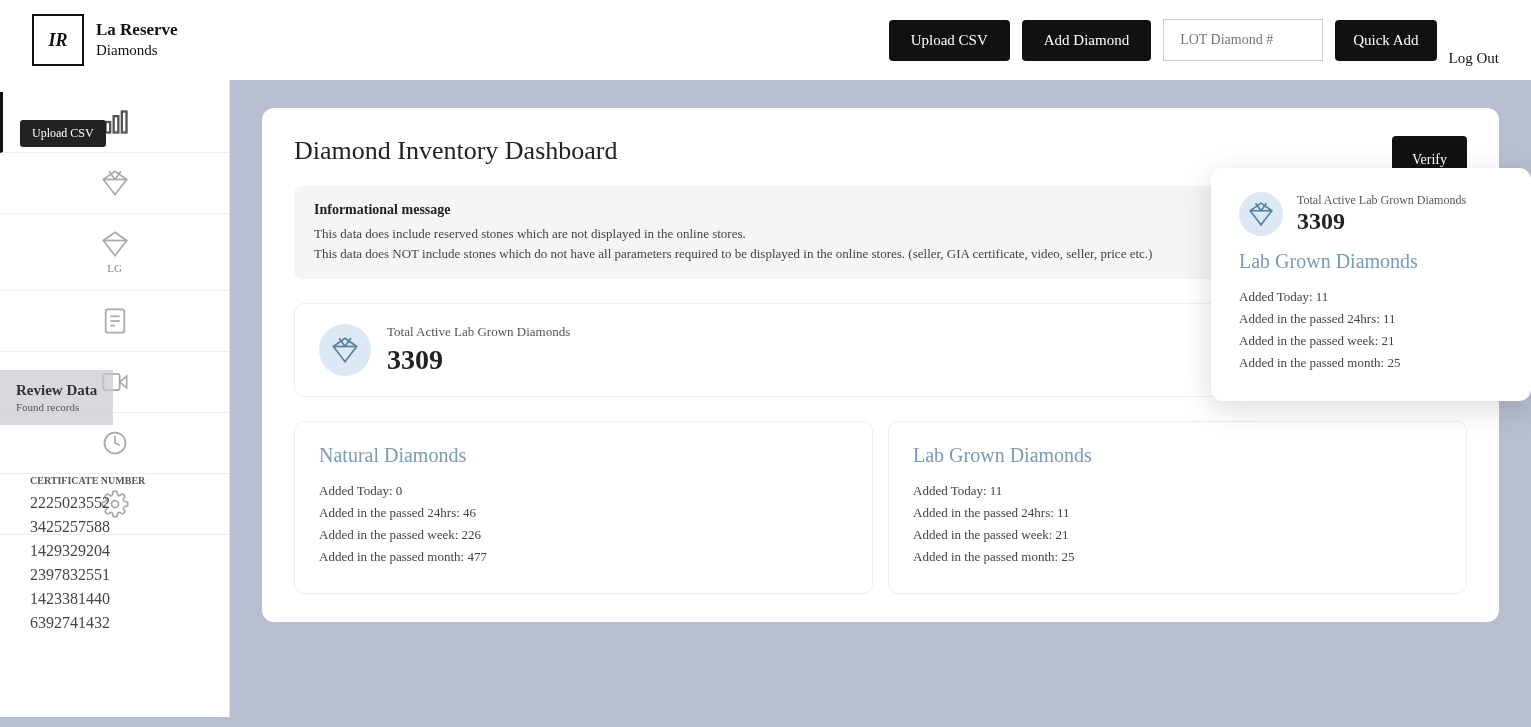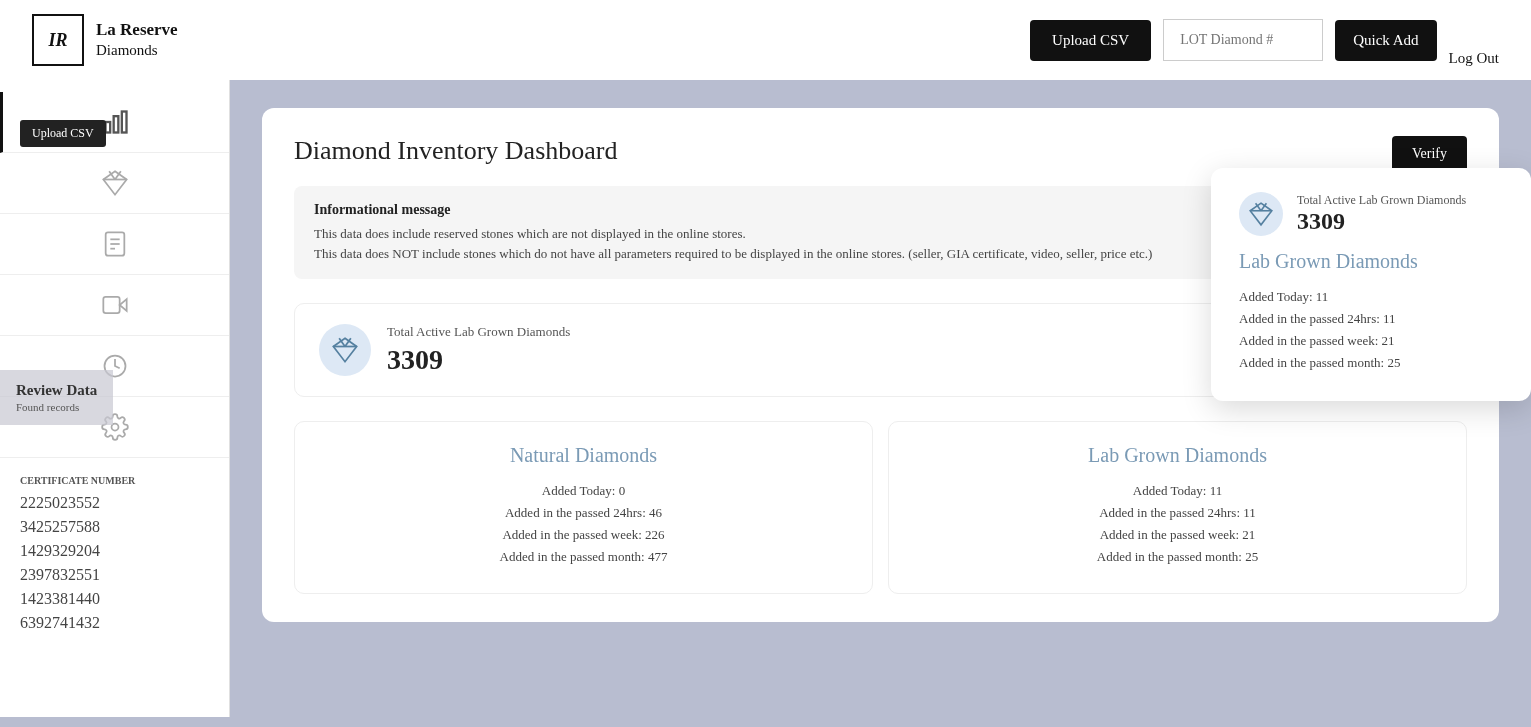--- a/index.html
+++ b/index.html
@@ -169,21 +169,21 @@
     }
     .review-panel .review-sub {
       font-size: 11px;
       color: #555;
       margin-top: 2px;
     }
 
     
     .cert-list {
       position: absolute;
-      left: 20px;
+      left: 30px;
       top: 395px;
       z-index: 3;
     }
     .cert-list .cert-header {
       font-size: 10px;
       color: #555;
       font-weight: bold;
       margin-bottom: 8px;
     }
     .cert-list .cert-item {
@@ -216,21 +216,21 @@
       margin-bottom: 20px;
     }
 
     .verify-btn {
       position: absolute;
       top: 28px;
       right: 32px;
       background: #111;
       color: white;
       border: none;
-      padding: 10px 20px;
+      padding: 16px 20px;
       font-size: 14px;
       cursor: pointer;
       border-radius: 4px;
       font-family: inherit;
     }
 
     
     .info-message {
       background: #f5f5f5;
       border-radius: 8px;
@@ -286,21 +286,20 @@
     .stat-info .stat-value {
       font-size: 28px;
       font-weight: bold;
       color: #222;
     }
 
     
     .detail-row {
       display: flex;
       gap: 15px;
-      text-align: center;
     }
     .detail-card {
       flex: 1;
       background: white;
       border: 1px solid #eee;
       border-radius: 10px;
       padding: 22px 24px;
     }
     .detail-card .detail-title {
       font-size: 20px;
@@ -366,20 +365,21 @@
 <div class="header">
   <div class="logo-area">
     <div class="logo-box">IR</div>
     <div class="logo-text">
       <div class="brand-name">La Reserve</div>
       <div>Diamonds</div>
     </div>
   </div>
   <div class="header-actions">
     <button class="btn-upload-csv">Upload CSV</button>
+    <button class="btn-add-diamond">Add Diamond</button>
     <input class="lot-input" type="text" placeholder="LOT Diamond #" style="">
     <button class="btn-quick-add">Quick Add</button>
     <button class="btn-logout">Log Out</button>
   </div>
 </div>
 
 <div class="main-layout">
 
   <div class="sidebar">
 
@@ -395,20 +395,27 @@
 
     <div class="sidebar-item">
       <svg fill="none" stroke="#aaa" stroke-width="1.5" viewBox="0 0 24 24">
         <polygon points="12,2 22,9 12,22 2,9"></polygon>
         <line x1="2" y1="9" x2="22" y2="9"></line>
         <line x1="7" y1="2" x2="12" y2="9"></line>
           <line x1="17" y1="2" x2="12" y2="9"></line>
       </svg>
     </div>
 
+    <div class="sidebar-item">
+      <svg fill="none" stroke="#aaa" stroke-width="1.5" viewBox="0 0 24 24">
+        <polygon points="12,2 22,9 12,22 2,9"></polygon>
+        <line x1="2" y1="9" x2="22" y2="9"></line>
+      </svg>
+      <span class="sidebar-label">LG</span>
+    </div>
 
     <div class="sidebar-item">
       <svg fill="none" stroke="#aaa" stroke-width="1.5" viewBox="0 0 24 24">
         <rect x="4" y="2" width="16" height="20" rx="2"></rect>
           <line x1="8" y1="8" x2="16" y2="8"></line>
           <line x1="8" y1="12" x2="16" y2="12"></line>
           <line x1="8" y1="16" x2="12" y2="16"></line>
       </svg>
     </div>
 

